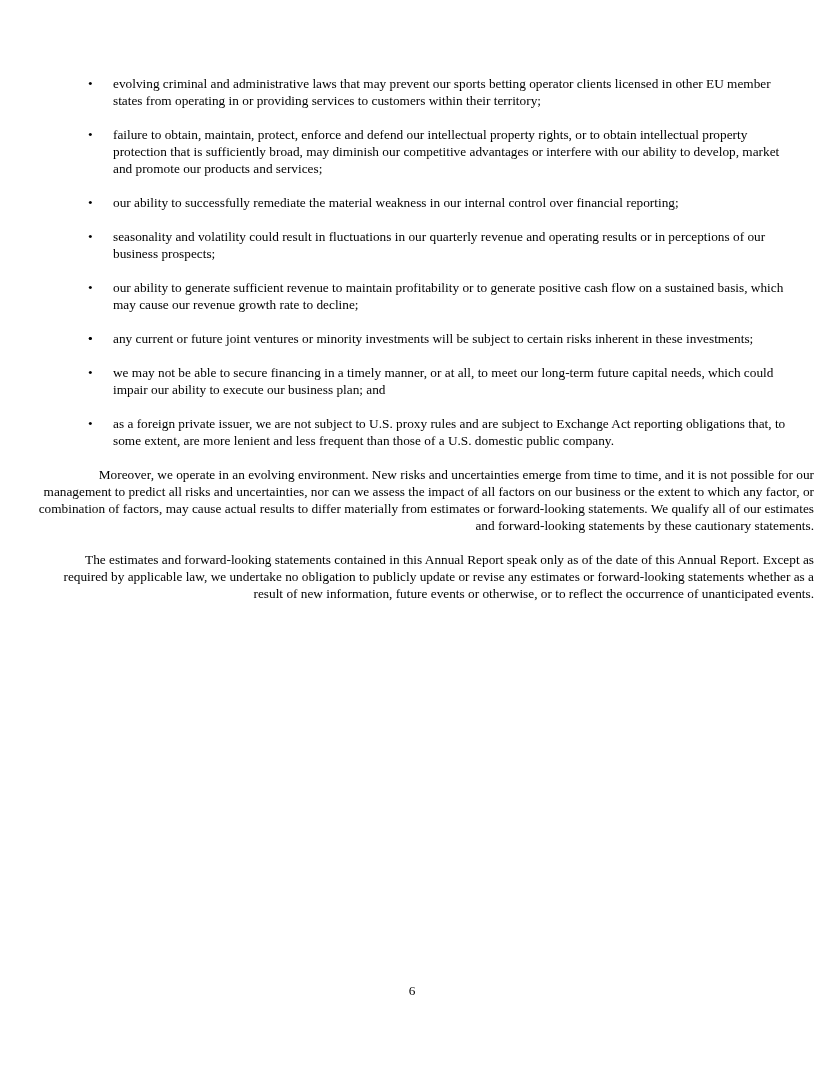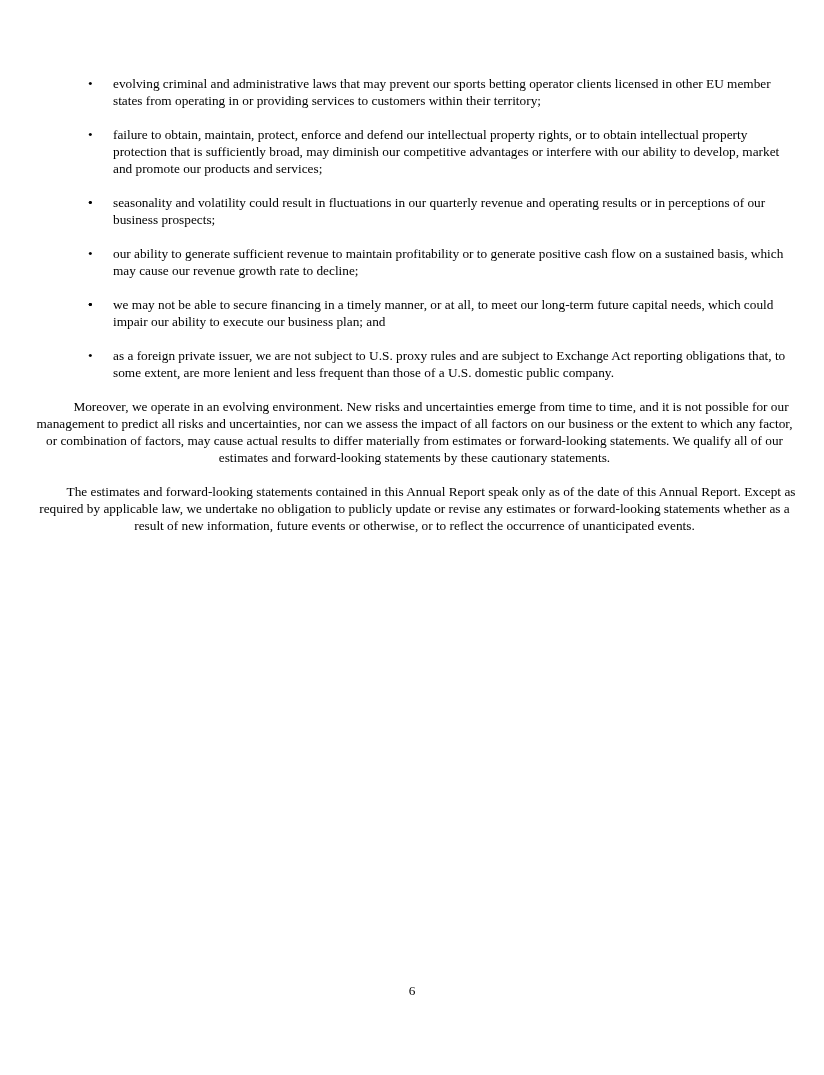--- a/index.html
+++ b/index.html
@@ -29,23 +29,23 @@
     position: relative;
     margin: 0 24px 17px 113px;
     text-align: left;
   }
   ul.bullet-list .marker {
     position: absolute;
     left: -25px;
     top: 0;
   }
   p.body-para {
-    margin: 0 26px 17px 31px;
+    margin: 0 10px 17px 31px;
     text-indent: 33px;
-    text-align: center;
+    text-align: right;
   }
   .page-number {
     position: absolute;
     top: 982px;
     left: 0;
     width: 100%;
     text-align: center;
   }
 </style>
 </head>
@@ -57,34 +57,36 @@
     <li>
       <span class="marker">•</span>
       <span>evolving criminal and administrative laws that may prevent our sports betting operator clients licensed in other EU member states from operating in or providing services to customers within their territory;</span>
     </li>
     <li>
       <span class="marker">•</span>
       <span>failure to obtain, maintain, protect, enforce and defend our intellectual property rights, or to obtain intellectual property protection that is sufficiently broad, may diminish our competitive advantages or interfere with our ability to develop, market and promote our products and services;</span>
     </li>
     <li>
       <span class="marker">•</span>
+      <span>our ability to successfully remediate the material weakness in our internal control over financial reporting;</span>
     </li>
     <li>
       <span class="marker">•</span>
       <span>seasonality and volatility could result in fluctuations in our quarterly revenue and operating results or in perceptions of our business prospects;</span>
     </li>
     <li>
       <span class="marker">•</span>
       <span>our ability to generate sufficient revenue to maintain profitability or to generate positive cash flow on a sustained basis, which may cause our revenue growth rate to decline;</span>
     </li>
     <li>
       <span class="marker">•</span>
     </li>
     <li>
       <span class="marker">•</span>
+      <span>any current or future joint ventures or minority investments will be subject to certain risks inherent in these investments;</span>
     </li>
     <li>
       <span class="marker">•</span>
       <span>we may not be able to secure financing in a timely manner, or at all, to meet our long-term future capital needs, which could impair our ability to execute our business plan; and</span>
     </li>
     <li>
       <span class="marker">•</span>
       <span>as a foreign private issuer, we are not subject to U.S. proxy rules and are subject to Exchange Act reporting obligations that, to some extent, are more lenient and less frequent than those of a U.S. domestic public company.</span>
     </li>
   </ul>

